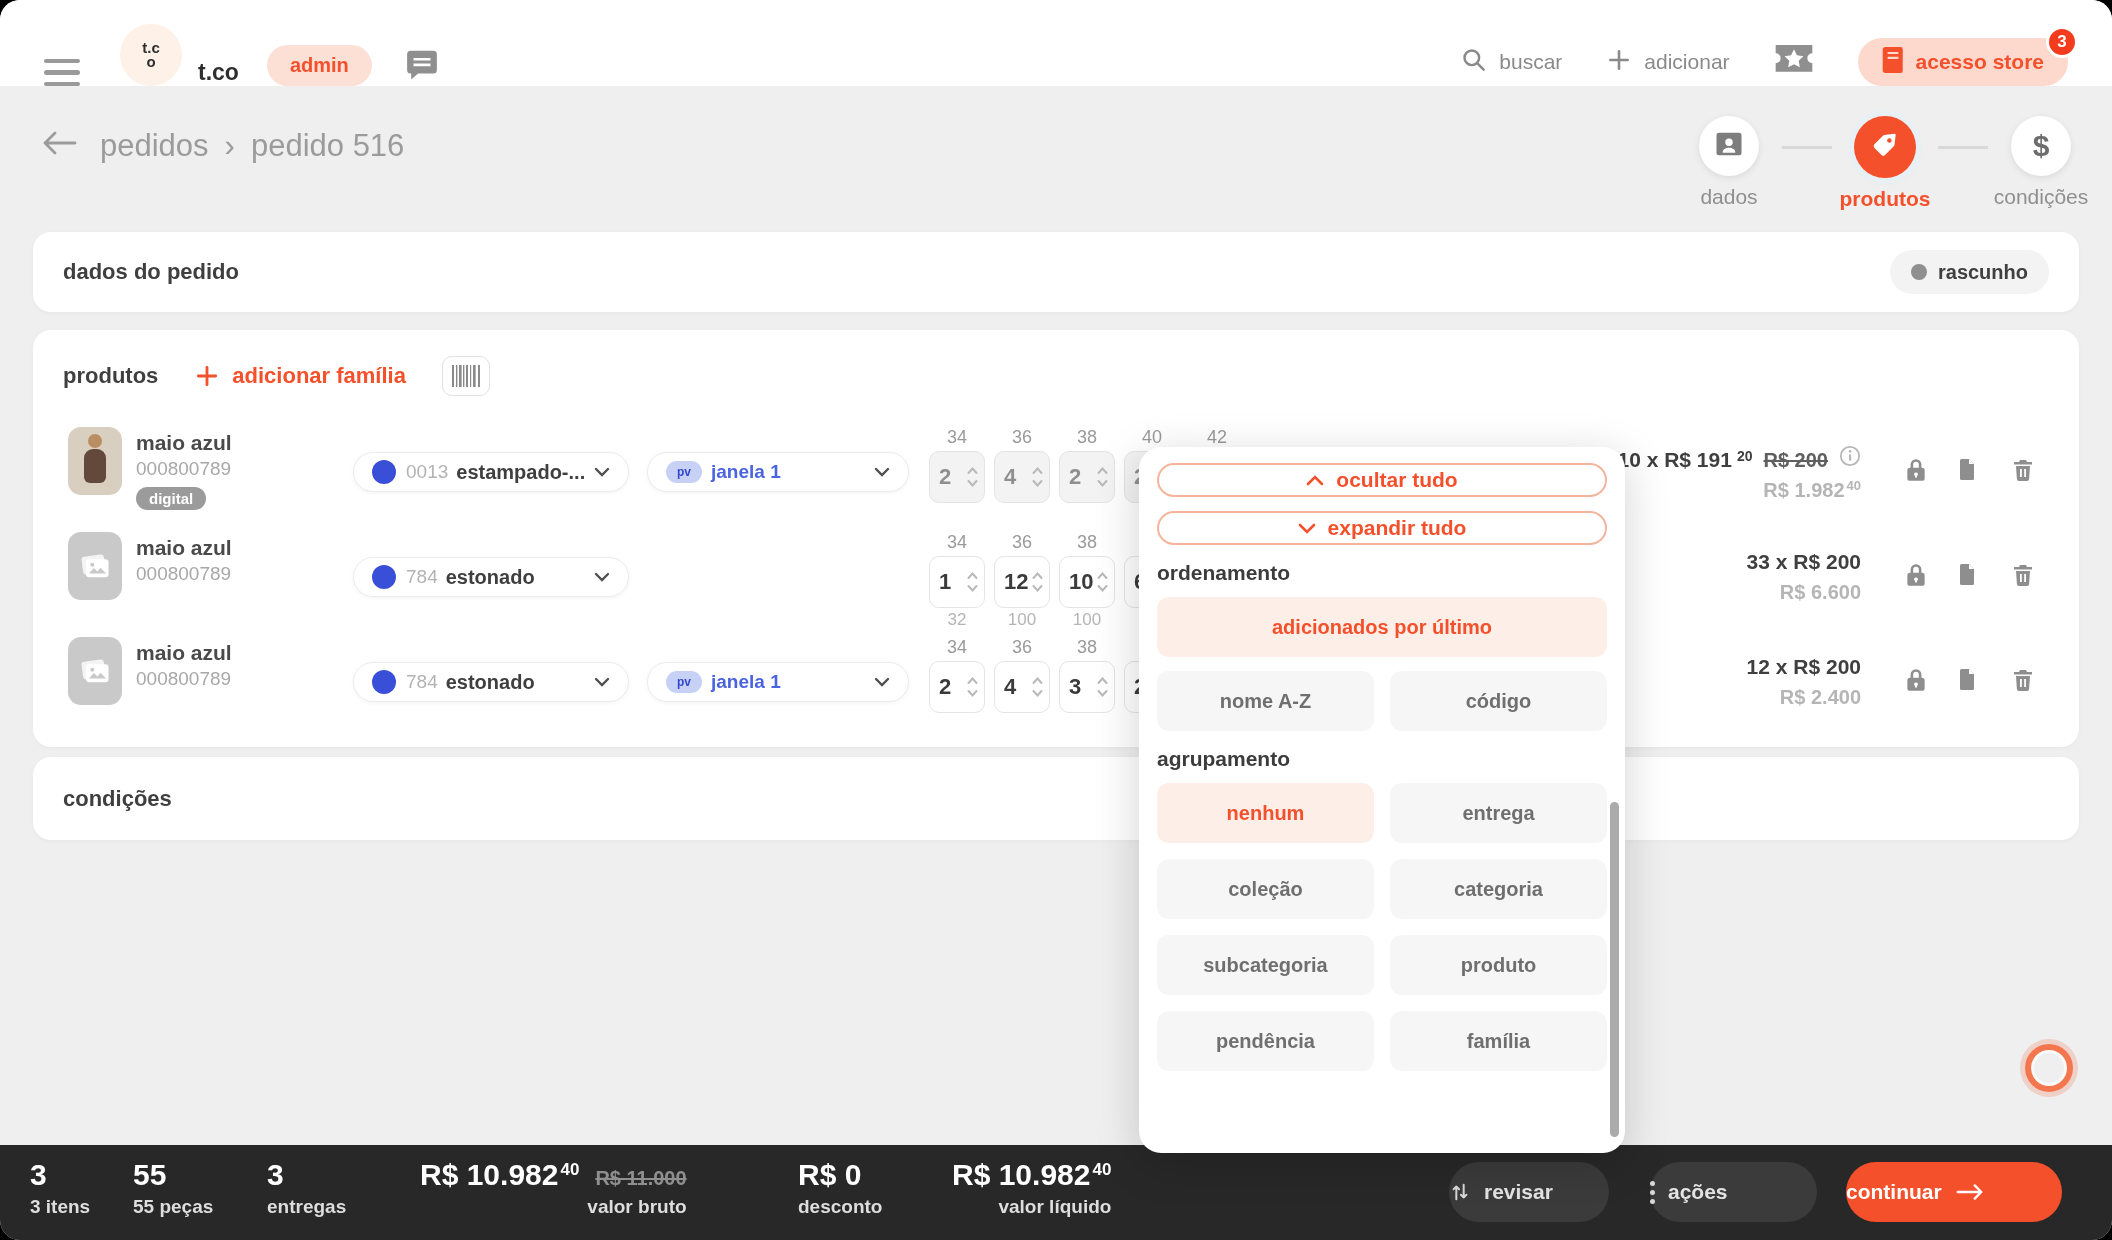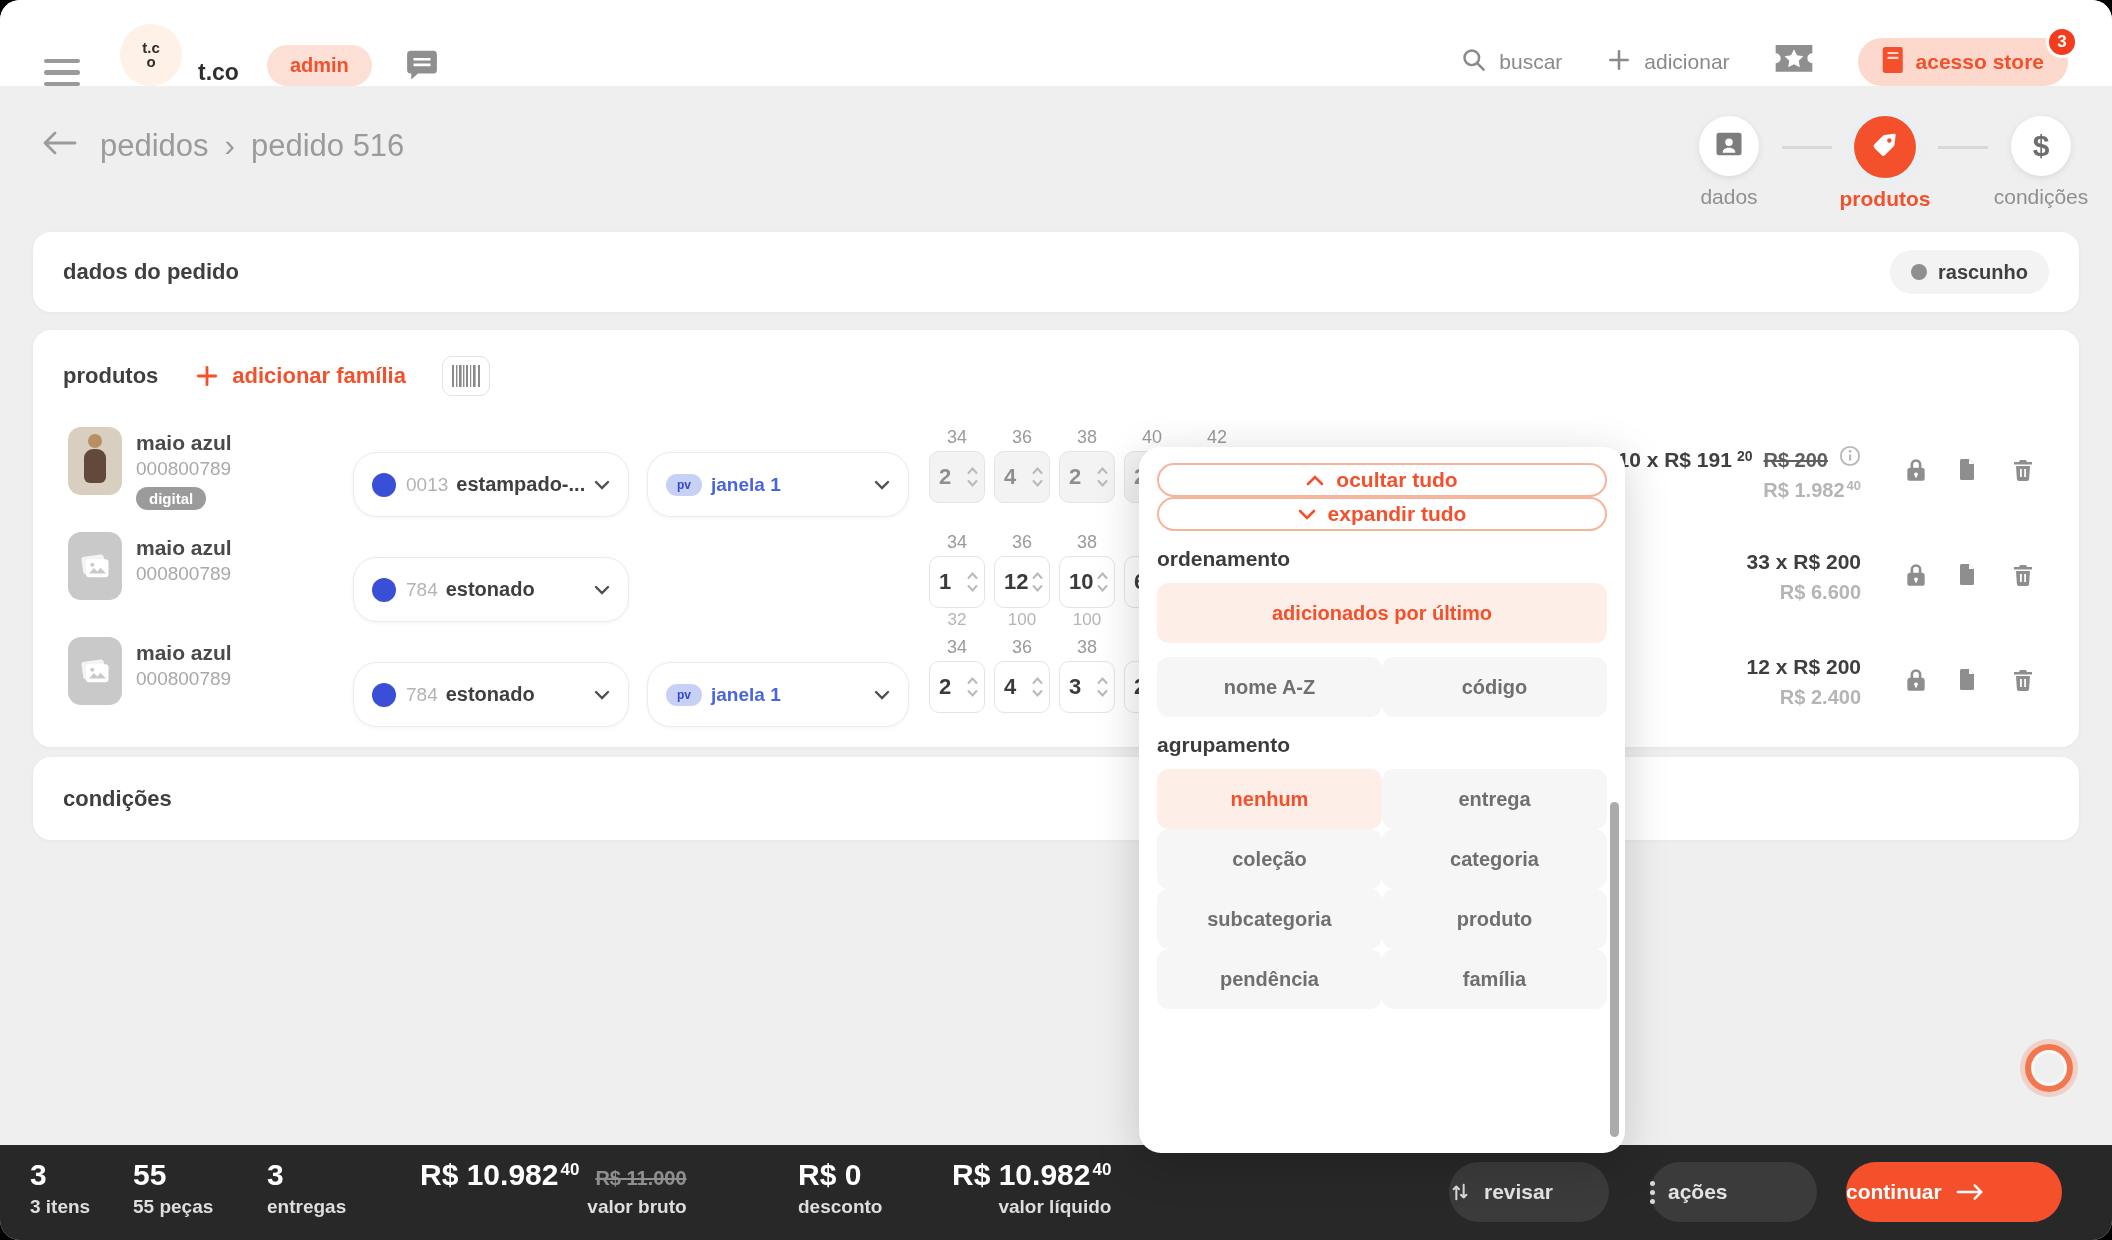--- a/index.html
+++ b/index.html
@@ -71,21 +71,21 @@
   .thumb.placeholder { background: #c9c9c9; display: flex; align-items: center; justify-content: center; }
   .sil-head { position: absolute; left: 20px; top: 7px; width: 14px; height: 14px; border-radius: 50%; background: #b98e62; }
   .sil-body { position: absolute; left: 16px; top: 22px; width: 22px; height: 34px;
               border-radius: 9px 9px 6px 6px; background: #63493c; }
   .pinfo { position: absolute; left: 103px; top: 6px; }
   .pname { font-size: 21px; font-weight: bold; color: #4a4a4a; }
   .pcode { font-size: 19px; color: #a8a8a8; margin-top: 3px; }
   .pbadge { display: inline-block; margin-top: 7px; background: #9b9b9b; color: #fff; font-size: 15px;
             font-weight: bold; padding: 3px 13px; border-radius: 12px; }
   .pbadge:empty, .hide-empty:empty { display: none; }
-  .dd { position: absolute; top: 27px; height: 65px; background: #fff; border: 1px solid #ececec;
+  .dd { position: absolute; top: 27px; height: 40px; background: #fff; border: 1px solid #ececec;
         border-radius: 24px; display: flex; align-items: center; padding: 0 18px;
         box-shadow: 0 1px 4px rgba(0,0,0,0.05); cursor: pointer; }
   .dd1 { left: 320px; width: 276px; }
   .dd2 { left: 614px; width: 262px; }
   .dd .chev { margin-left: auto; }
   .bluedot { width: 24px; height: 24px; border-radius: 50%; background: #3a4fd8; flex: 0 0 auto; }
   .ddcode { color: #b3b3b3; font-size: 19px; margin: 0 8px 0 10px; }
   .ddlabel { color: #3f3f3f; font-weight: bold; font-size: 20px; white-space: nowrap; }
   .pvchip { background: #c7d1f6; color: #3448cd; font-weight: bold; font-size: 12px;
             padding: 4px 11px; border-radius: 13px; }
@@ -111,28 +111,28 @@
   .psup2 { font-size: 13px; position: relative; top: -7px; margin-left: 2px; color: #b5b5b5; }
   .rowicon { position: absolute; top: 30px; background: none; border: none; cursor: pointer; }
   .ic-lock { left: 1870px; } .ic-doc { left: 1922px; } .ic-trash { left: 1978px; }
 
   
   .popover { position: absolute; left: 1139px; top: 447px; width: 486px; height: 706px; background: #fff;
              border-radius: 22px; box-shadow: 0 10px 45px rgba(0,0,0,0.18); padding: 16px 18px; z-index: 60; }
   .pop-btn { height: 34px; width: 100%; border: 2px solid #f5b49c; border-radius: 26px; background: #fff;
              color: #f4502c; font-weight: bold; font-size: 21px; font-family: inherit;
              display: flex; align-items: center; justify-content: center; gap: 12px;
-             cursor: pointer; }
+             margin-bottom: 14px; cursor: pointer; }
   .pop-section { font-size: 21px; font-weight: bold; color: #3c3c3c; margin: 16px 0 12px; }
   .opt { height: 60px; border-radius: 12px; display: flex; align-items: center; justify-content: center;
          font-size: 20px; font-weight: bold; cursor: pointer; }
   .opt.sel { background: #fdeee8; color: #f4502c; }
   .opt.gray { background: #f6f6f6; color: #6f6f6f; }
   .opt-full { margin-bottom: 14px; }
-  .opt-grid { display: grid; grid-template-columns: 1fr 1fr; }
+  .opt-grid { display: grid; grid-template-columns: 1fr 1fr; gap: 16px; }
   .pop-scroll { position: absolute; right: 6px; top: 355px; width: 9px; height: 335px;
                 background: #ababab; border-radius: 5px; cursor: grab; }
 
   
   .footer { position: absolute; left: 0; right: 0; bottom: 0; height: 95px; background: #282828; }
   .stat { position: absolute; top: 13px; color: #fff; }
   .stat .v { font-size: 30px; font-weight: bold; display: flex; align-items: baseline; white-space: nowrap; }
   .stat .l { font-size: 19px; font-weight: bold; color: #dedede; margin-top: 4px; text-align: right; }
   .fsup { font-size: 17px; position: relative; top: -10px; margin-left: 2px; }
   .fstrike { font-size: 20px; color: #8f8f8f; text-decoration: line-through; margin-left: 16px; font-weight: bold; }

